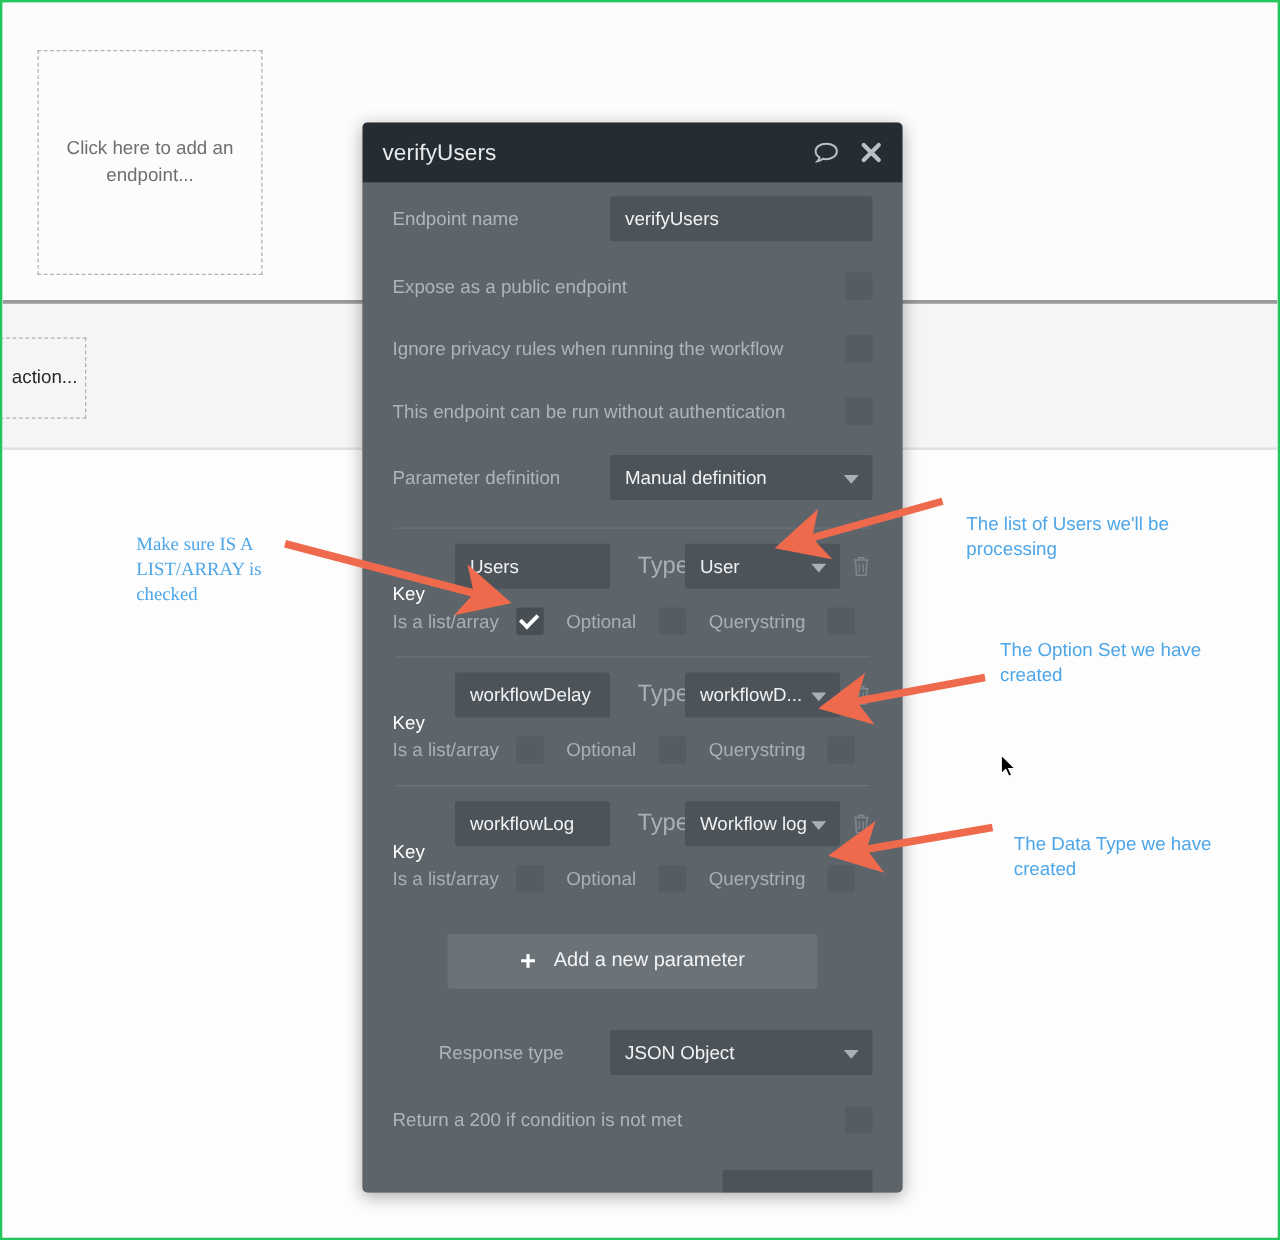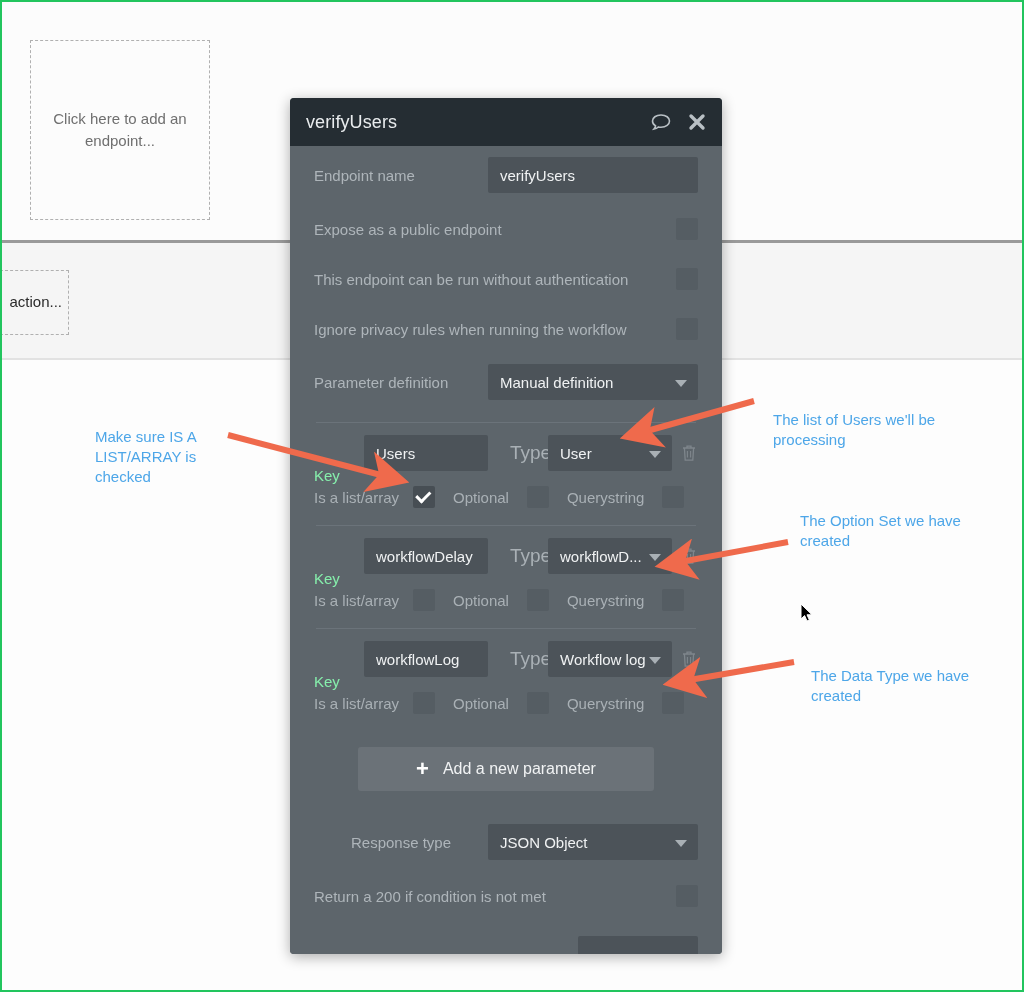--- a/index.html
+++ b/index.html
@@ -193,21 +193,21 @@
     background: #6b737a;
     margin: 0 2px;
   }
   .param-block { padding: 8px 0 6px; }
   .param-line1 {
     display: flex;
     align-items: center;
     height: 44px;
   }
   .lbl-key {
-    color: #86efac;
+    color: #ffffff;
     font-size: 15px;
     width: 50px;
     margin-top: 44px;
   }
   .key-input {
     width: 124px;
   }
   .lbl-type {
     color: #a9b0b5;
     font-size: 19px;
@@ -272,21 +272,21 @@
 
   
   .anno {
     position: absolute;
     color: #4da6e8;
     font-size: 15px;
     line-height: 1.33;
     white-space: pre-line;
     margin-top: 18px;
   }
-  .anno-1 { left: 93px; top: 407px; width: 140px; }
+  .anno-1 { left: 107px; top: 407px; width: 140px; font-family: Liberation Serif, serif; }
   .anno-2 { left: 771px; top: 390px; width: 220px; }
   .anno-3 { left: 798px; top: 491px; width: 210px; }
   .anno-4 { left: 809px; top: 646px; width: 200px; }
 
   .arrow-svg {
     position: absolute;
     left: 0; top: 0;
     width: 1020px; height: 988px;
     pointer-events: none;
   }
@@ -340,26 +340,26 @@
         <div class="flabel">Endpoint name</div>
         <div class="finput finput-wide">verifyUsers</div>
       </div>
 
       <div class="frow">
         <div class="flabel">Expose as a public endpoint</div>
         <div class="checkbox"></div>
       </div>
 
       <div class="frow">
+        <div class="flabel">Ignore privacy rules when running the workflow</div>
+        <div class="checkbox"></div>
+      </div>
+
+      <div class="frow">
         <div class="flabel">This endpoint can be run without authentication</div>
-        <div class="checkbox"></div>
-      </div>
-
-      <div class="frow">
-        <div class="flabel">Ignore privacy rules when running the workflow</div>
         <div class="checkbox"></div>
       </div>
 
       <div class="frow" style="height:56px;">
         <div class="flabel">Parameter definition</div>
         <div class="fselect fselect-wide">Manual definition</div>
       </div>
 
       <div class="param-sep" style="margin-top:12px;"></div>
 

